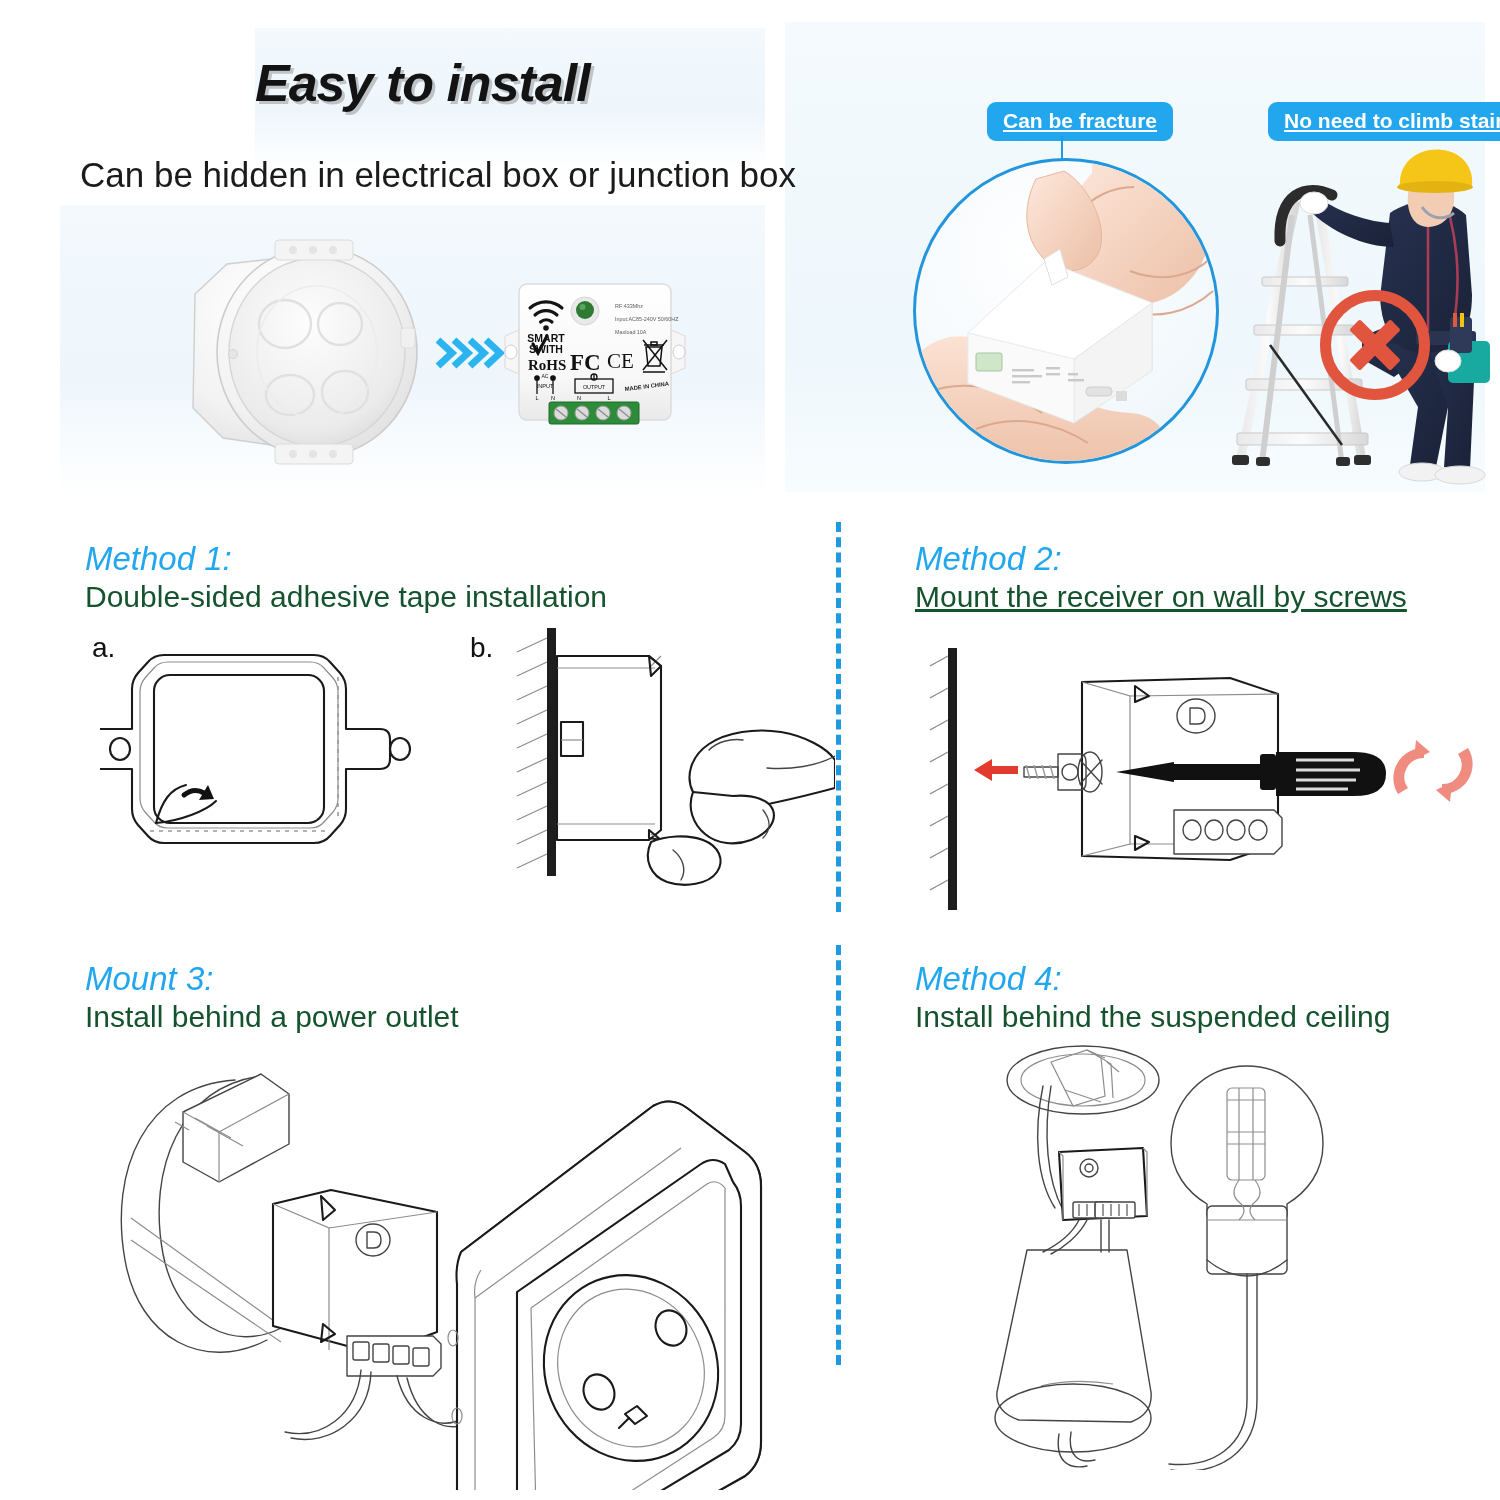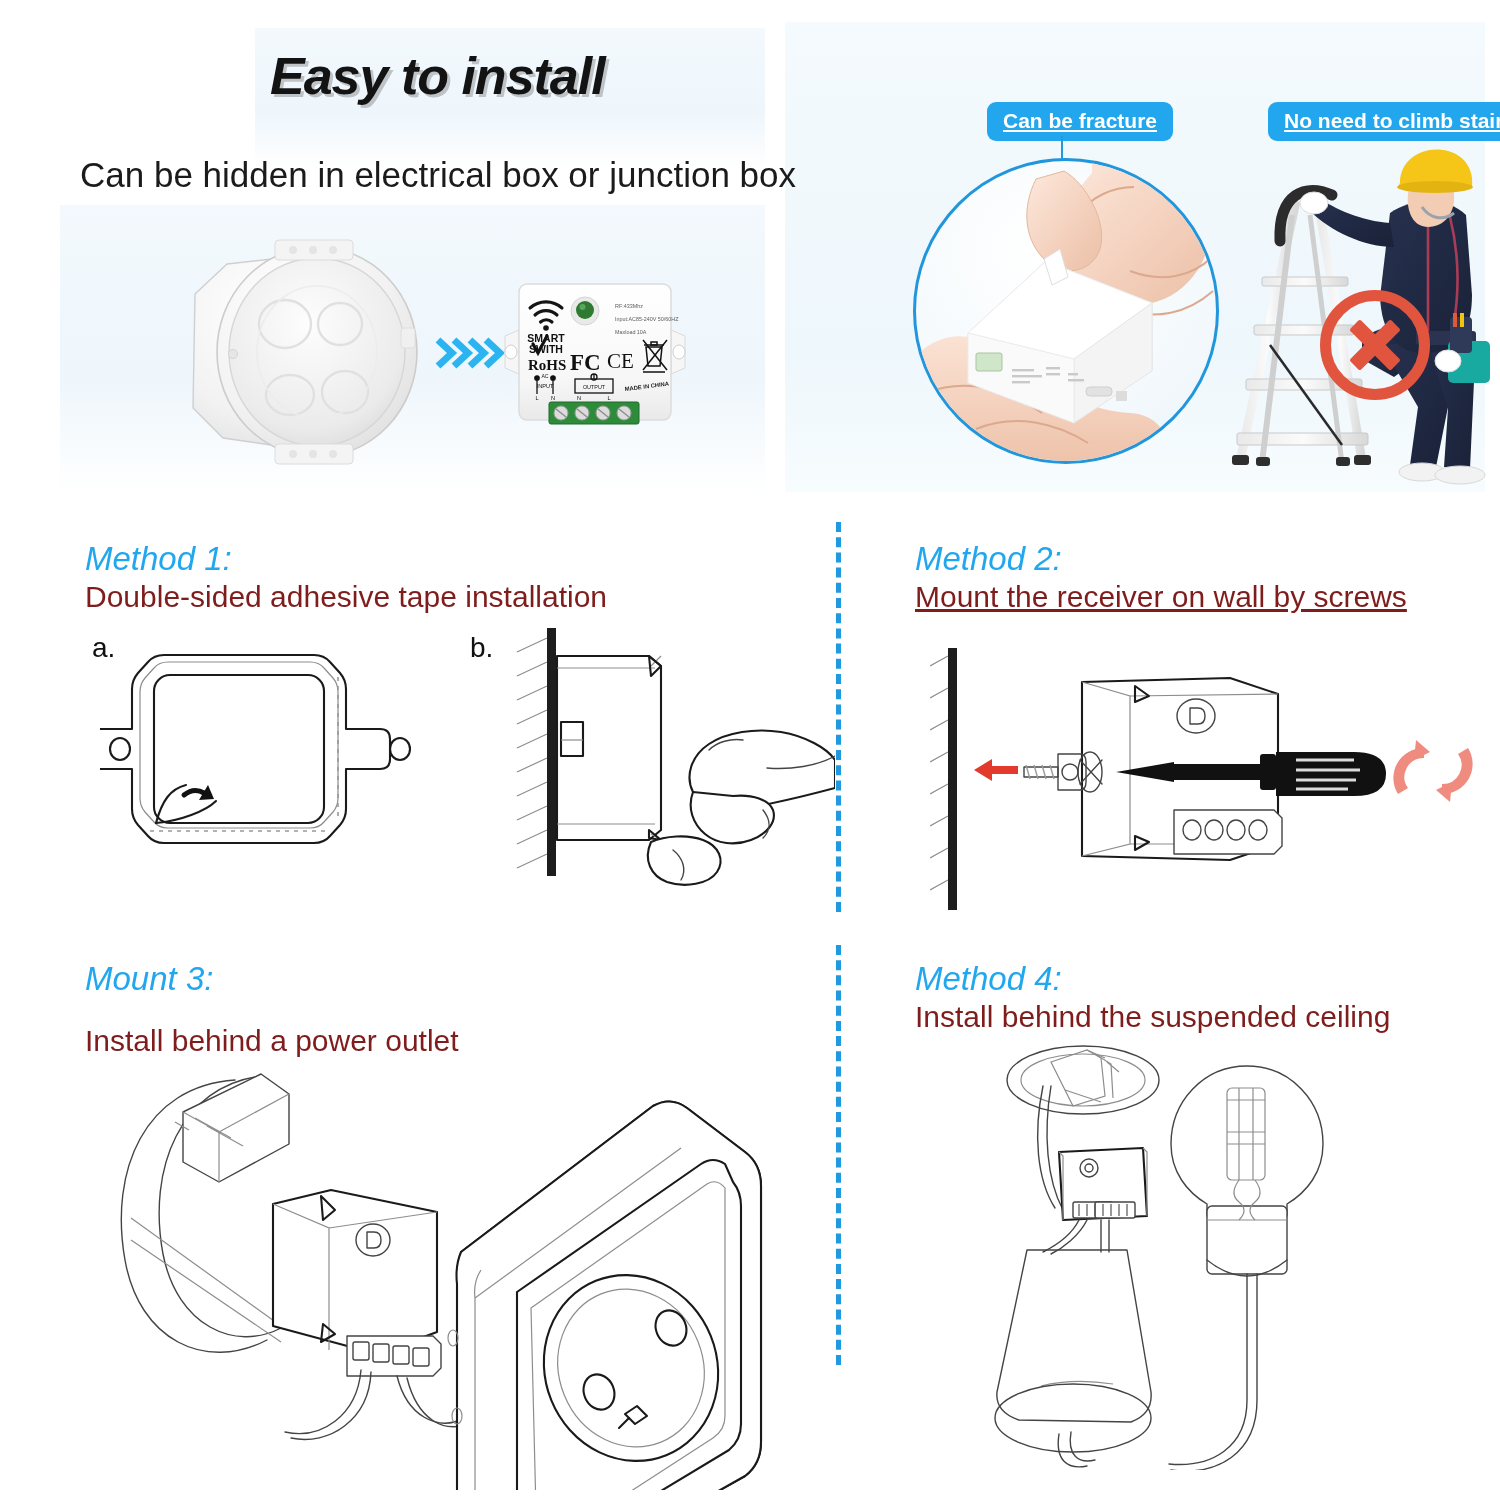--- a/index.html
+++ b/index.html
@@ -14,25 +14,24 @@
 
   
   .tint{position:absolute;background:linear-gradient(180deg,#f3f9fd 0%,#eef6fc 60%,#ffffff 100%);}
   .tint-left-title{left:255px;top:28px;width:510px;height:140px;}
   .tint-left-photo{left:60px;top:205px;width:705px;height:290px;}
   .tint-right{left:785px;top:22px;width:700px;height:470px;
        background:linear-gradient(180deg,#f4fafd 0%,#eef7fc 70%,#f7fcfe 100%);}
 
   
   .h-main{
-    position:absolute;left:255px;top:46px;
+    position:absolute;left:255px;top:53px;
     font-size:52px;font-weight:bold;font-style:italic;color:#131313;
     letter-spacing:-1px;
     text-shadow:3px 3px 0 rgba(40,40,40,.25);
-    padding-left:15px;
   }
   .h-sub{
     position:absolute;left:80px;top:155px;
     font-size:35px;color:#1b1b1b;font-weight:400;text-align:right;
   }
 
   
   .badge{
     position:absolute;background:#22a7ef;color:#fff;
     border-radius:9px;font-size:21px;font-weight:bold;
@@ -54,21 +53,21 @@
   
   .vdiv{
     position:absolute;left:836px;width:0;height:0;
     border-left:5px dashed #1f9ae0;
   }
   .vdiv-1{top:522px;height:390px;border-left-width:5px;}
   .vdiv-2{top:945px;height:420px;}
 
   
   .m-title{position:absolute;font-size:33px;color:#22a7ef;font-weight:400;font-style:italic;}
-  .m-desc {position:absolute;font-size:30px;color:#7f1d1d;font-weight:400;}
+  .m-desc {position:absolute;font-size:30px;color:#14532d;font-weight:400;}
   .step-lab{position:absolute;font-size:28px;color:#111;}
 
   svg{display:block;}
   .drw{position:absolute;}
   .ln{fill:none;stroke:#1a1a1a;stroke-width:2.1;stroke-linejoin:round;stroke-linecap:round;}
   .ln-thin{fill:none;stroke:#444;stroke-width:1.4;stroke-linejoin:round;stroke-linecap:round;}
   .ln-hair{fill:none;stroke:#8d8d8d;stroke-width:1.2;}
   .fillw{fill:#ffffff;}
   .wall{fill:#1d1d1d;}
 
@@ -517,21 +516,21 @@
 
     <g fill="#f08b80">
       <path d="M494 100 a30 30 0 0 0 -26 46 l10 -6 a19 19 0 0 1 16 -30 Z"></path>
       <path d="M486 92 l14 12 l-16 8 Z"></path>
       <path d="M512 146 a30 30 0 0 0 26 -46 l-10 6 a19 19 0 0 1 -16 30 Z"></path>
       <path d="M520 154 l-14 -12 l16 -8 Z"></path>
     </g>
   </svg>
 
   <div class="m-title" style="left:85px;top:960px;">Mount 3:</div>
-  <div class="m-desc" style="left:85px;top:1000px;margin-top:24px;">Install behind a power outlet</div>
+  <div class="m-desc" style="left:85px;top:1000px;">Install behind a power outlet</div>
 
   <svg class="drw" style="left:85px;top:1040px;" width="700" height="450" viewBox="0 0 700 450">
 
     <path class="ln-thin" d="M150 40 C 60 46, 24 130, 40 220 C 54 300, 120 332, 182 300"></path>
     <path class="ln-thin" d="M176 36 C 96 46, 62 128, 78 214 C 92 286, 150 312, 196 288"></path>
 
     <path class="ln-thin fillw" d="M98 72 L176 34 L204 54 L204 104 L134 142 L98 122 Z"></path>
     <path class="ln-hair" d="M98 72 L134 92 L134 142"></path>
     <path class="ln-hair" d="M134 92 L204 54"></path>
     <path class="ln-hair" d="M110 78 L146 98"></path>

